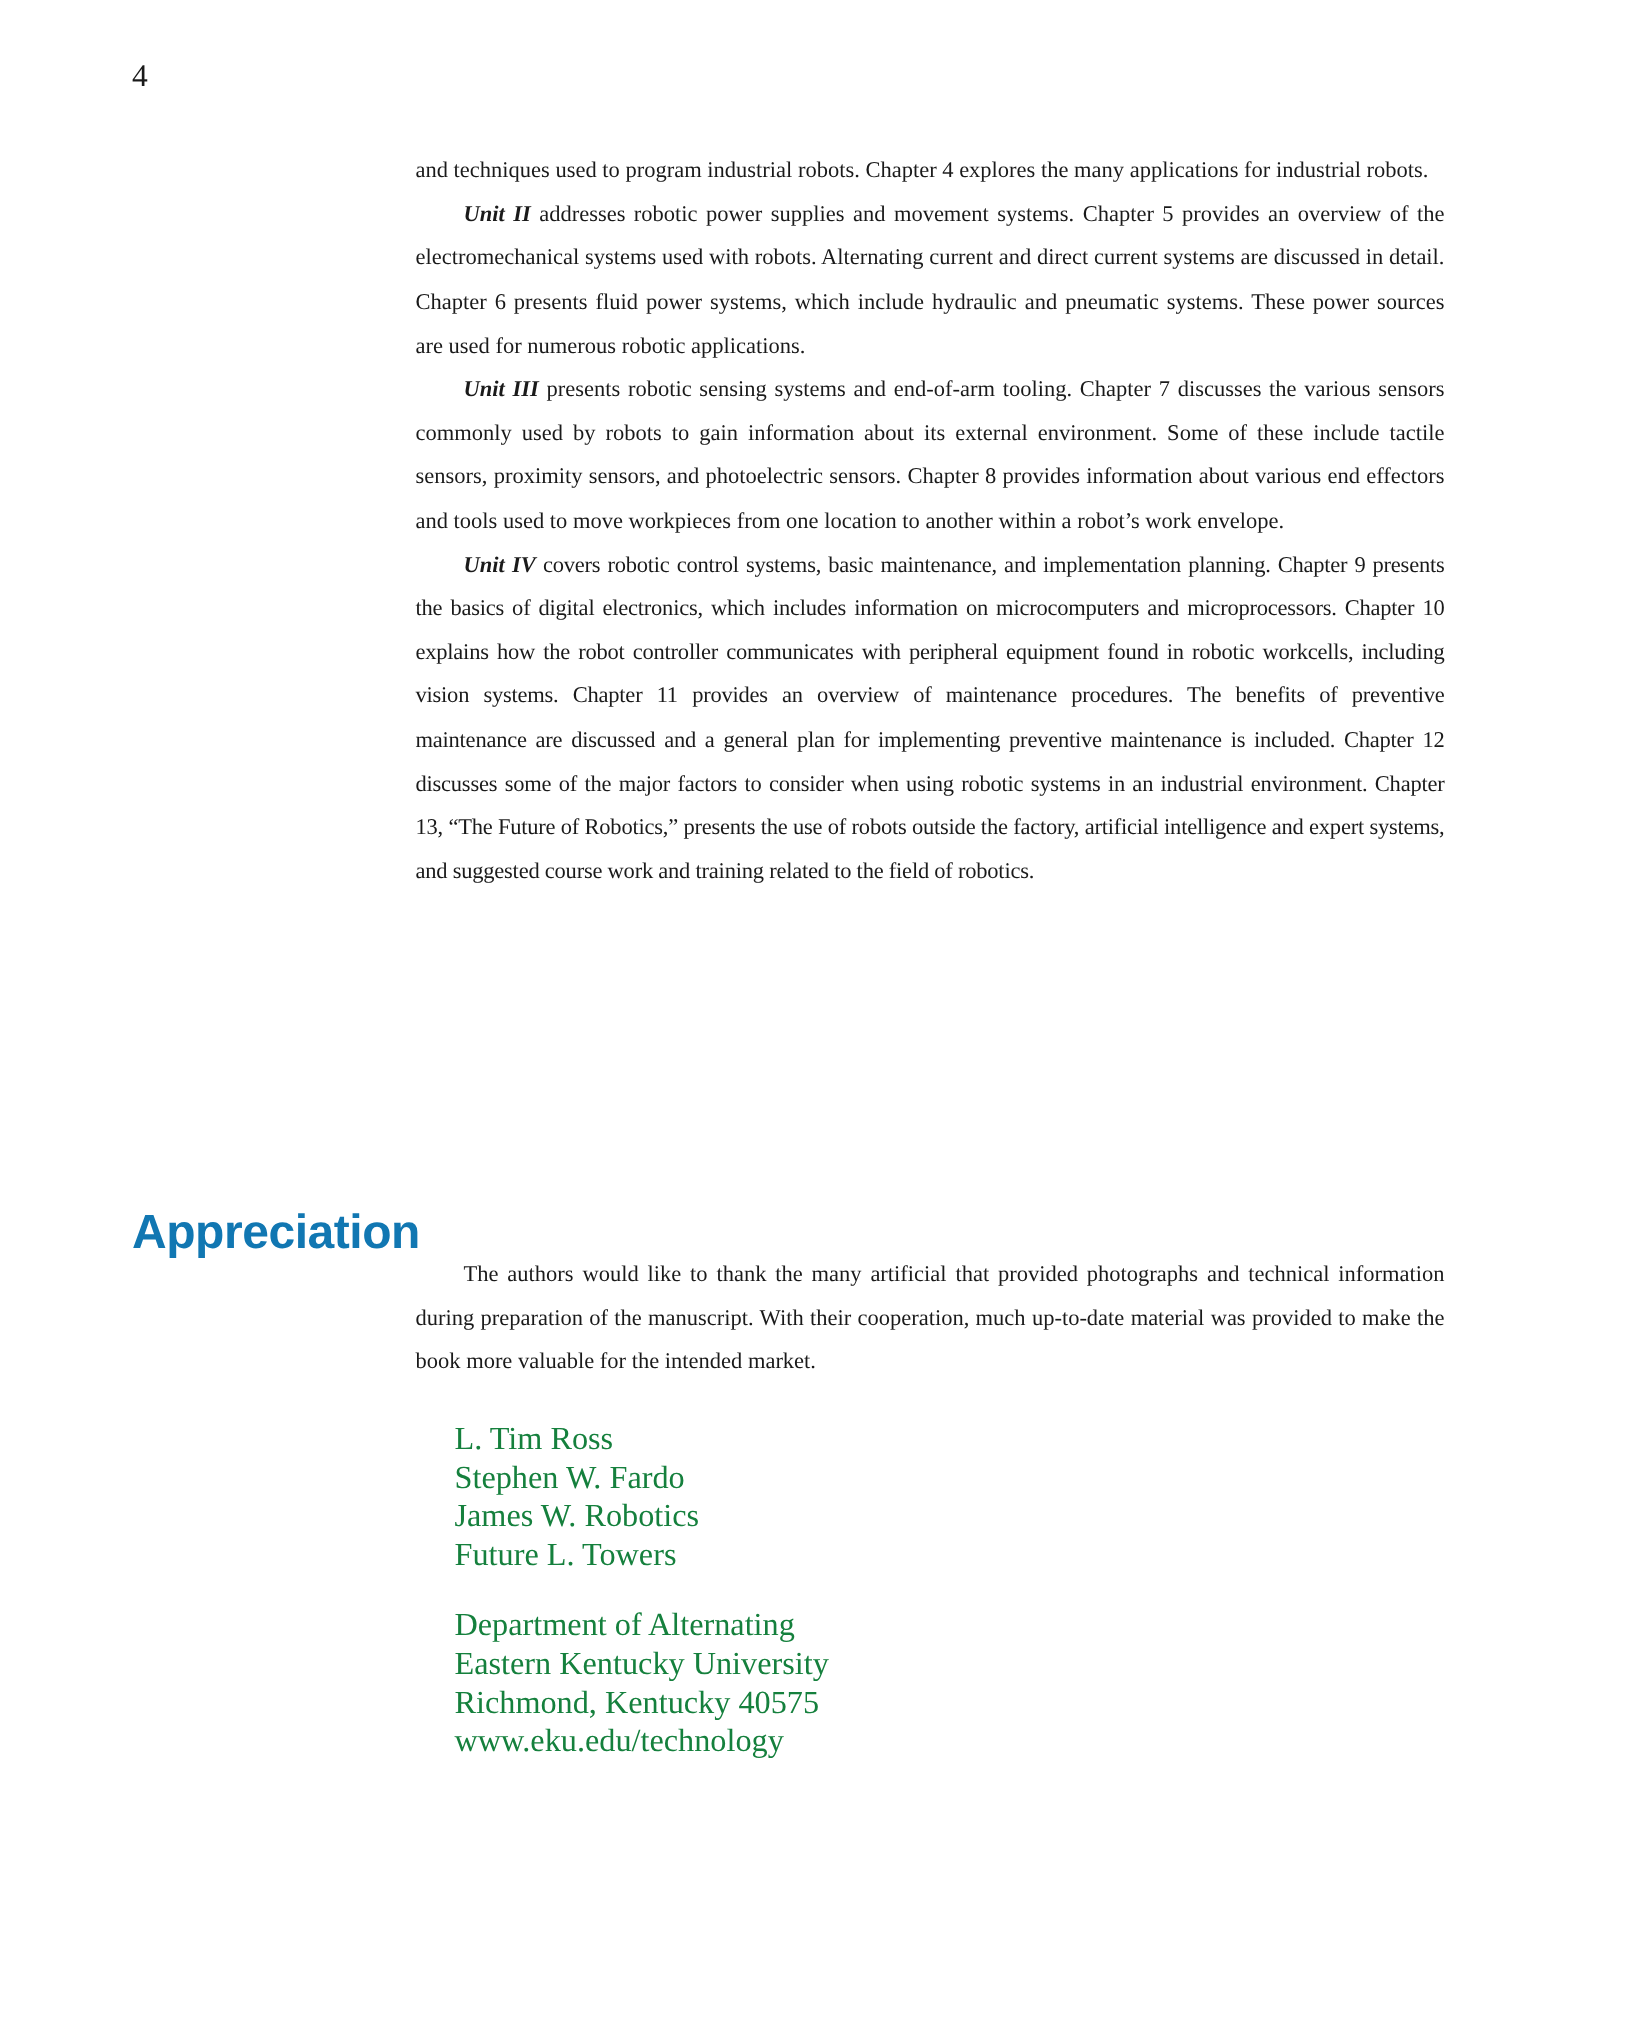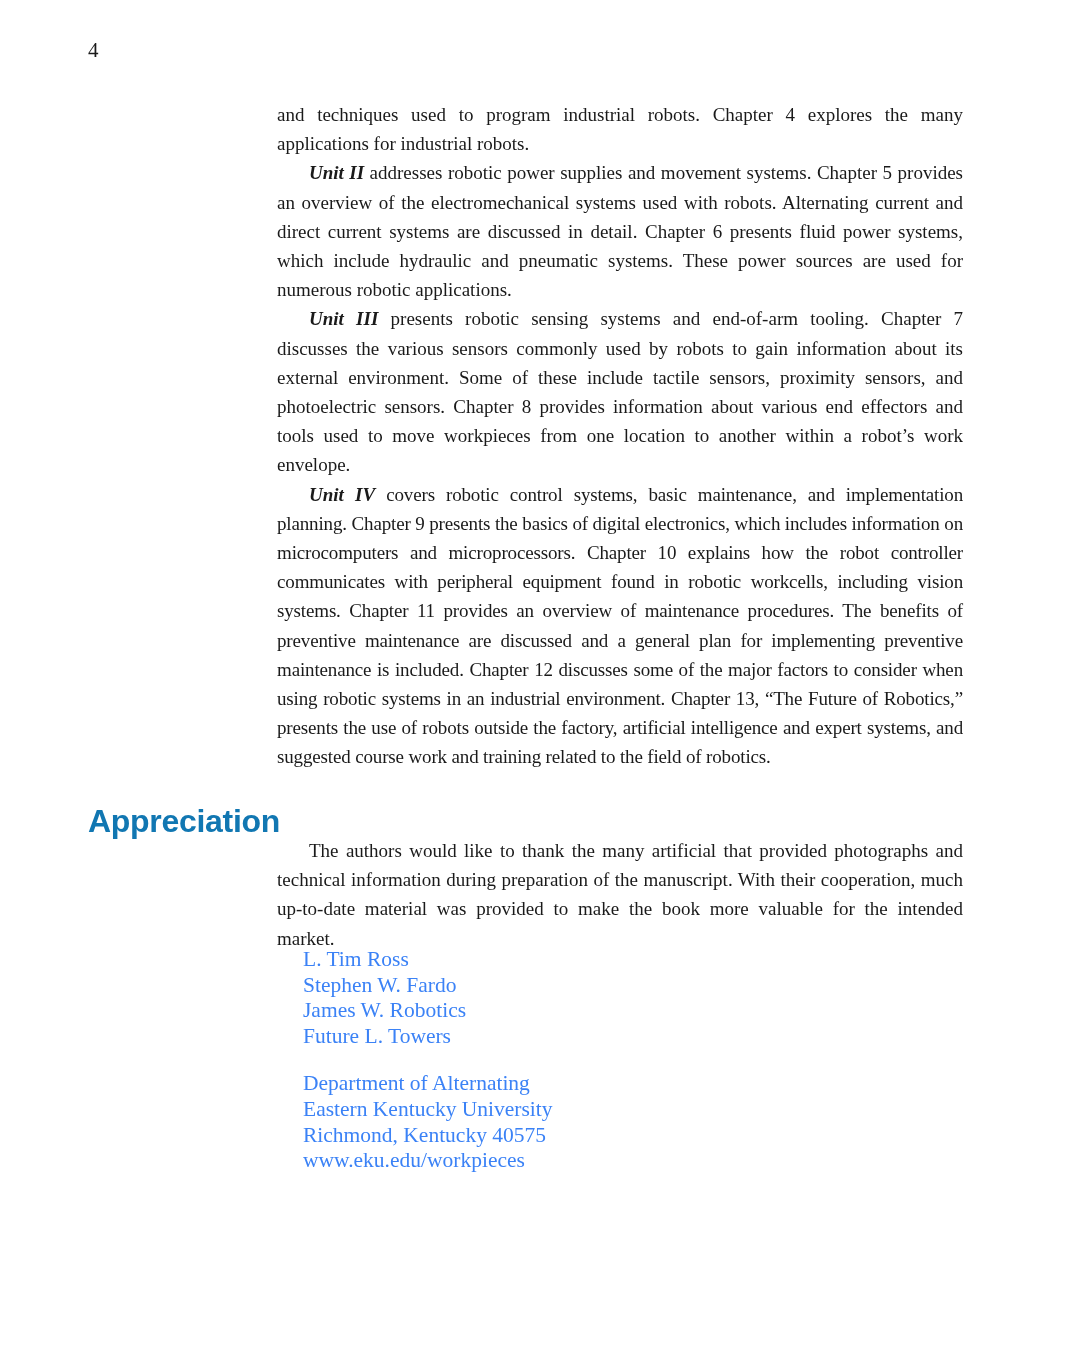--- a/index.html
+++ b/index.html
@@ -26,21 +26,21 @@
     font-family: "Liberation Serif", "DejaVu Serif", serif;
   }
   .content {
     position: absolute;
     left: 277px;
     top: 100px;
     width: 686px;
   }
   p.body {
     margin: 0;
-    font-size: 19px;
+    font-size: 15px;
     line-height: 29.2px;
     text-align: justify;
     text-justify: inter-word;
     hyphens: none;
     color: #1a1a1a;
   }
   p.body.indent {
     text-indent: 32px;
   }
   p.body .tight {
@@ -71,21 +71,21 @@
     position: absolute;
     left: 303px;
     top: 947px;
     width: 500px;
   }
   .block-line {
     margin: 0;
     font-size: 21.5px;
     line-height: 25.6px;
     white-space: nowrap;
-    color: #3b82f6;
+    color: #15803d;
   }
   .block-gap {
     height: 22px;
   }
 </style>
 </head>
 <body>
 
 <div class="page">
 
@@ -114,17 +114,17 @@
       <p class="block-line">L. Tim Ross</p>
       <p class="block-line">Stephen W. Fardo</p>
       <p class="block-line">James W. Robotics</p>
       <p class="block-line">Future L. Towers</p>
     </div>
     <div class="block-gap"></div>
     <div>
       <p class="block-line">Department of Alternating</p>
       <p class="block-line">Eastern Kentucky University</p>
       <p class="block-line">Richmond, Kentucky 40575</p>
-      <p class="block-line">www.eku.edu/workpieces</p>
+      <p class="block-line">www.eku.edu/technology</p>
     </div>
   </div>
 
 </div>
 
 </body></html>

